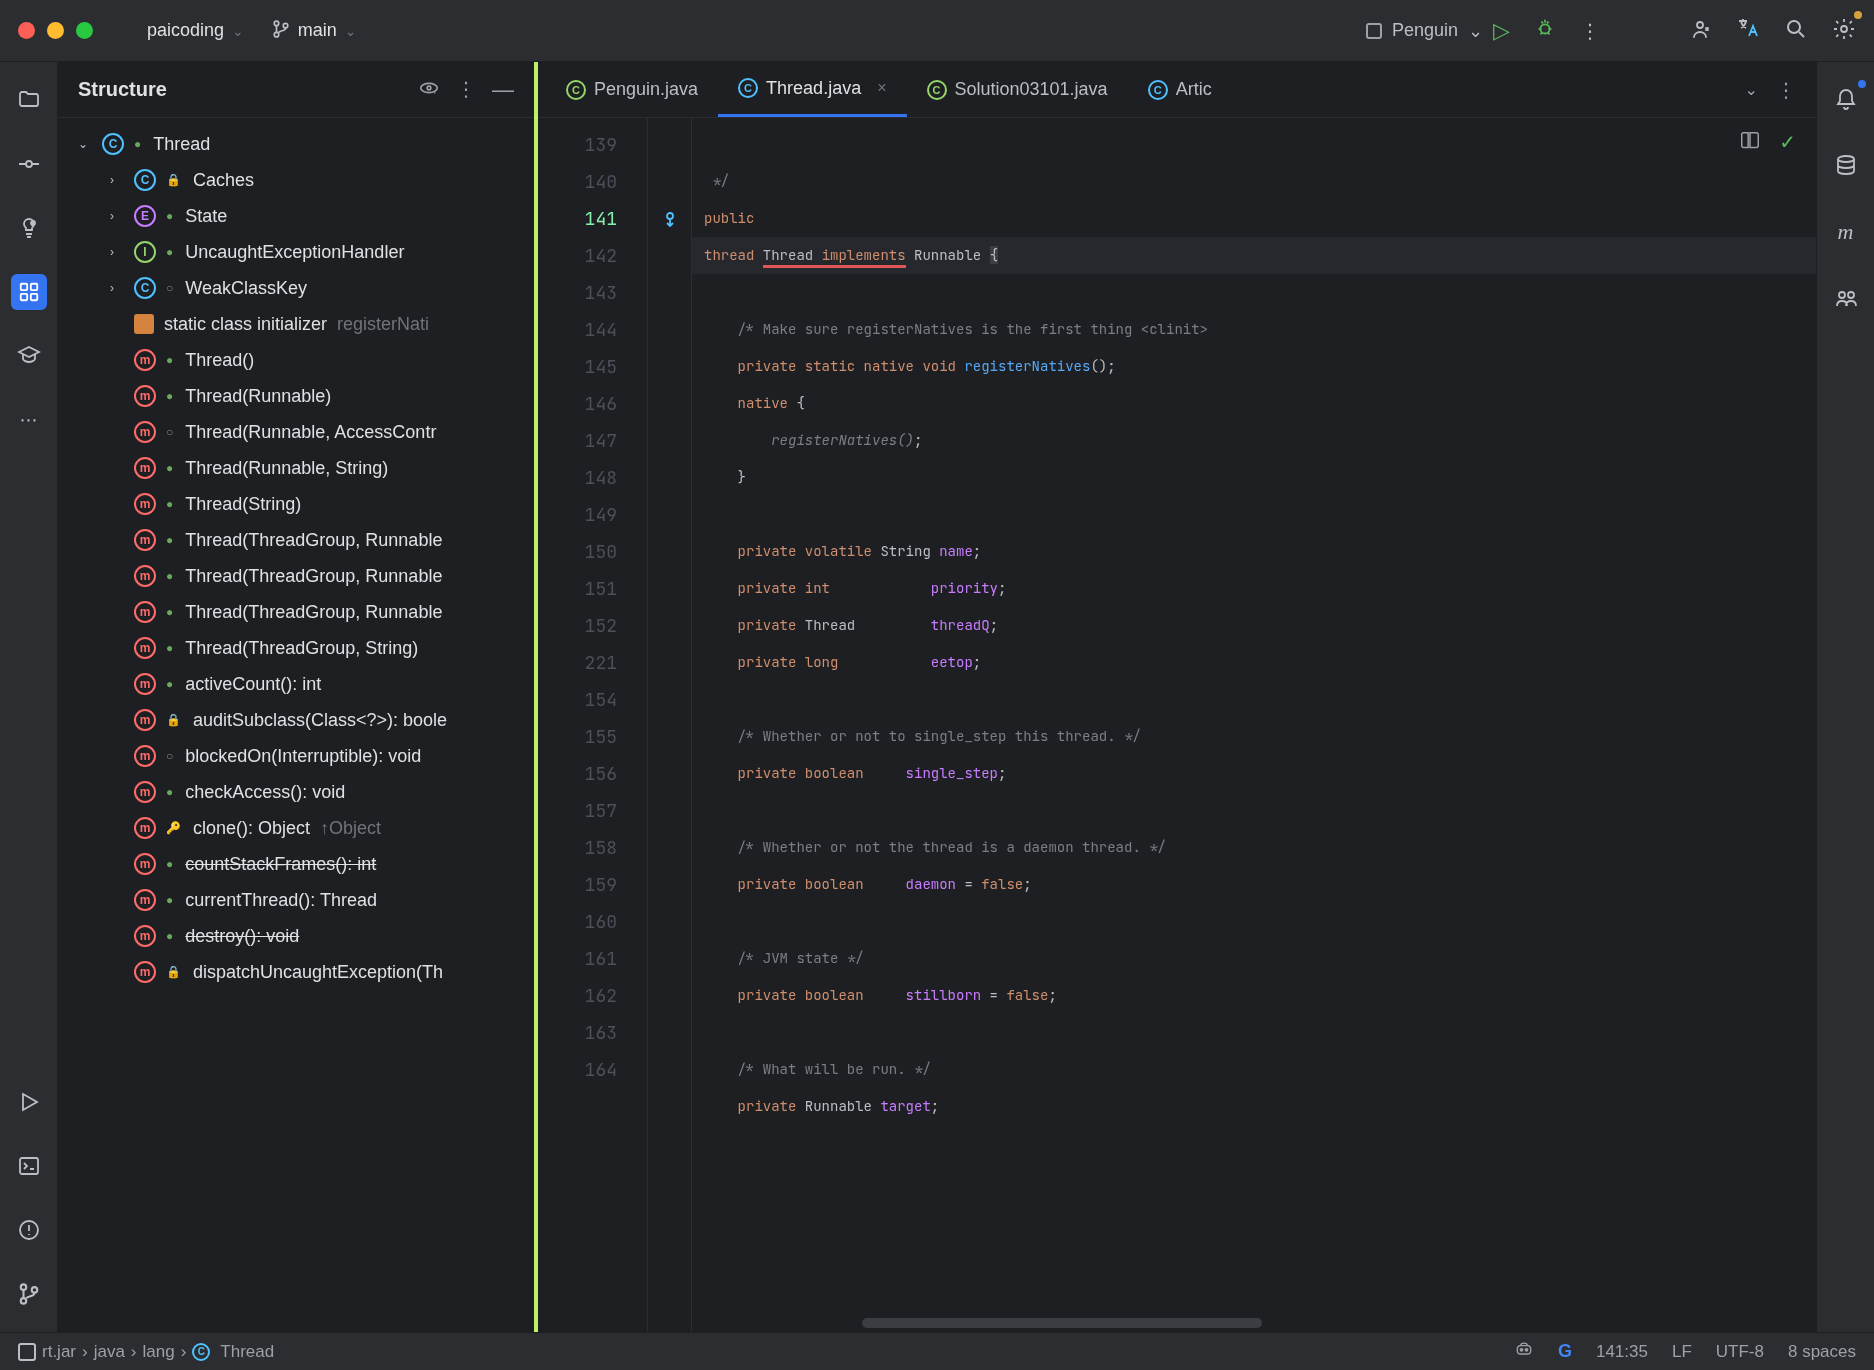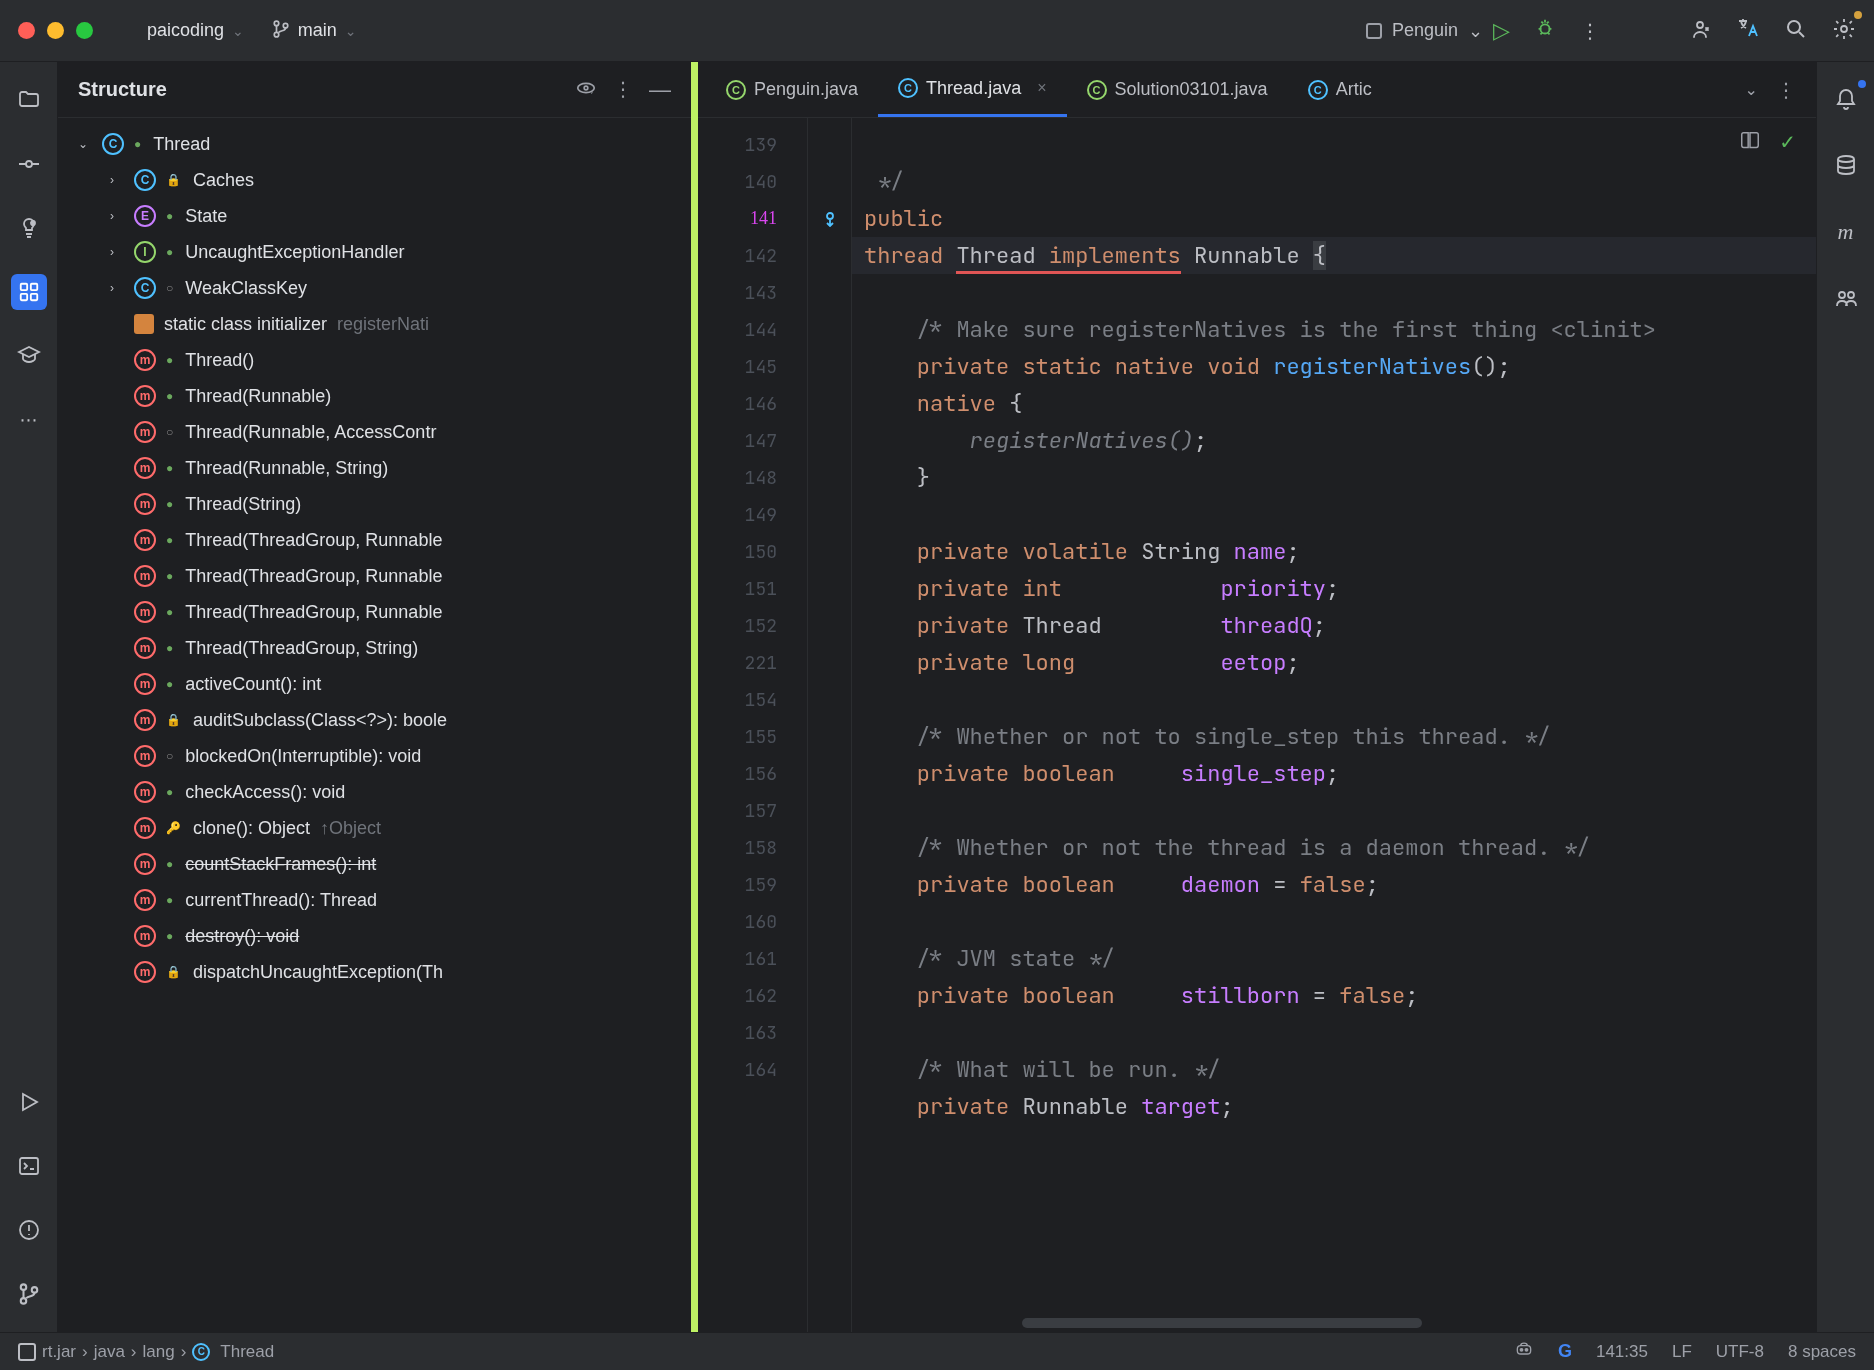--- a/index.html
+++ b/index.html
@@ -69,23 +69,23 @@
   color: #bcbec4;
   cursor: pointer;
   border-radius: 6px;
 }
 .gutter-icon.active {
   background: #3574f0;
   color: #fff;
 }
 .gutter-bottom { margin-top: auto; margin-bottom: 20px; display: flex; flex-direction: column; gap: 28px; }
 .structure-panel {
-  width: 640px;
+  width: 480px;
   background: #1e1f22;
-  border-right: 7px solid #bef264;
+  border-right: 4px solid #bef264;
   display: flex;
   flex-direction: column;
 }
 .panel-header {
   height: 56px;
   display: flex;
   align-items: center;
   padding: 0 20px;
   border-bottom: 1px solid #2b2d30;
 }
@@ -173,32 +173,32 @@
   width: 110px;
   text-align: right;
   padding-right: 30px;
   padding-top: 8px;
   color: #4b5059;
   font-family: "JetBrains Mono", Consolas, monospace;
   font-size: 18px;
   line-height: 37px;
   border-right: 1px solid #2b2d30;
 }
-.gutter-nums .hl { color: #d946ef; font-family: Liberation Serif, serif; }
+.gutter-nums .hl { color: #86efac; }
 .gutter-extra {
   width: 44px;
   border-right: 1px solid #2b2d30;
   padding-top: 8px;
   line-height: 37px;
 }
 .gut-row { height: 37px; display: flex; align-items: center; justify-content: center; color: #4fc1ff; font-size: 14px; }
 .code {
   flex: 1;
   font-family: "JetBrains Mono", Consolas, monospace;
-  font-size: 22px;
+  font-size: 14px;
   line-height: 37px;
   padding: 8px 12px;
   white-space: pre;
   overflow: auto;
   position: relative;
 }
 .kw { color: #cf8e6d; }
 .com { color: #7a7e85; }
 .com-it { color: #7a7e85; font-style: italic; }
 .fn { color: #56a8f5; }

